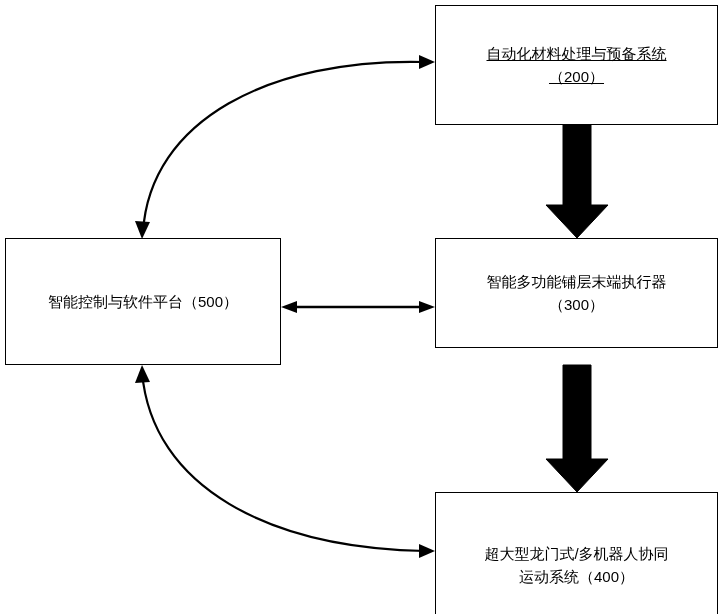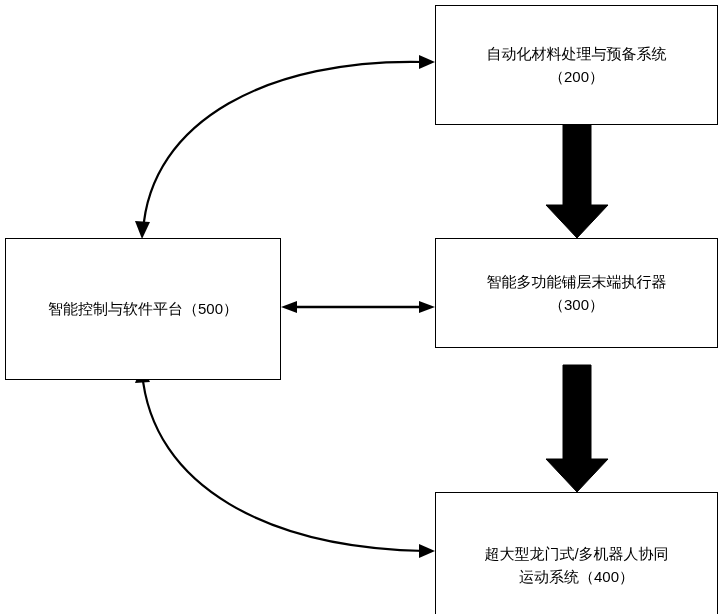--- a/index.html
+++ b/index.html
@@ -30,38 +30,39 @@
     font-size: 15px;
     line-height: 1.55;
     padding: 4px 8px;
     white-space: pre-line;
   }
   #node-200 {
     left: 435px;
     top: 5px;
     width: 283px;
     height: 120px;
+    text-decoration: underline;
   }
   #node-300 {
     left: 435px;
     top: 238px;
     width: 283px;
     height: 110px;
   }
   #node-400 {
     left: 435px;
     top: 492px;
     width: 283px;
     height: 146px;
   }
   #node-500 {
     left: 5px;
     top: 238px;
     width: 276px;
-    height: 142px;
+    height: 127px;
   }
   #arrows {
     position: absolute;
     left: 0;
     top: 0;
     width: 722px;
     height: 614px;
   }
 </style>
 </head>

